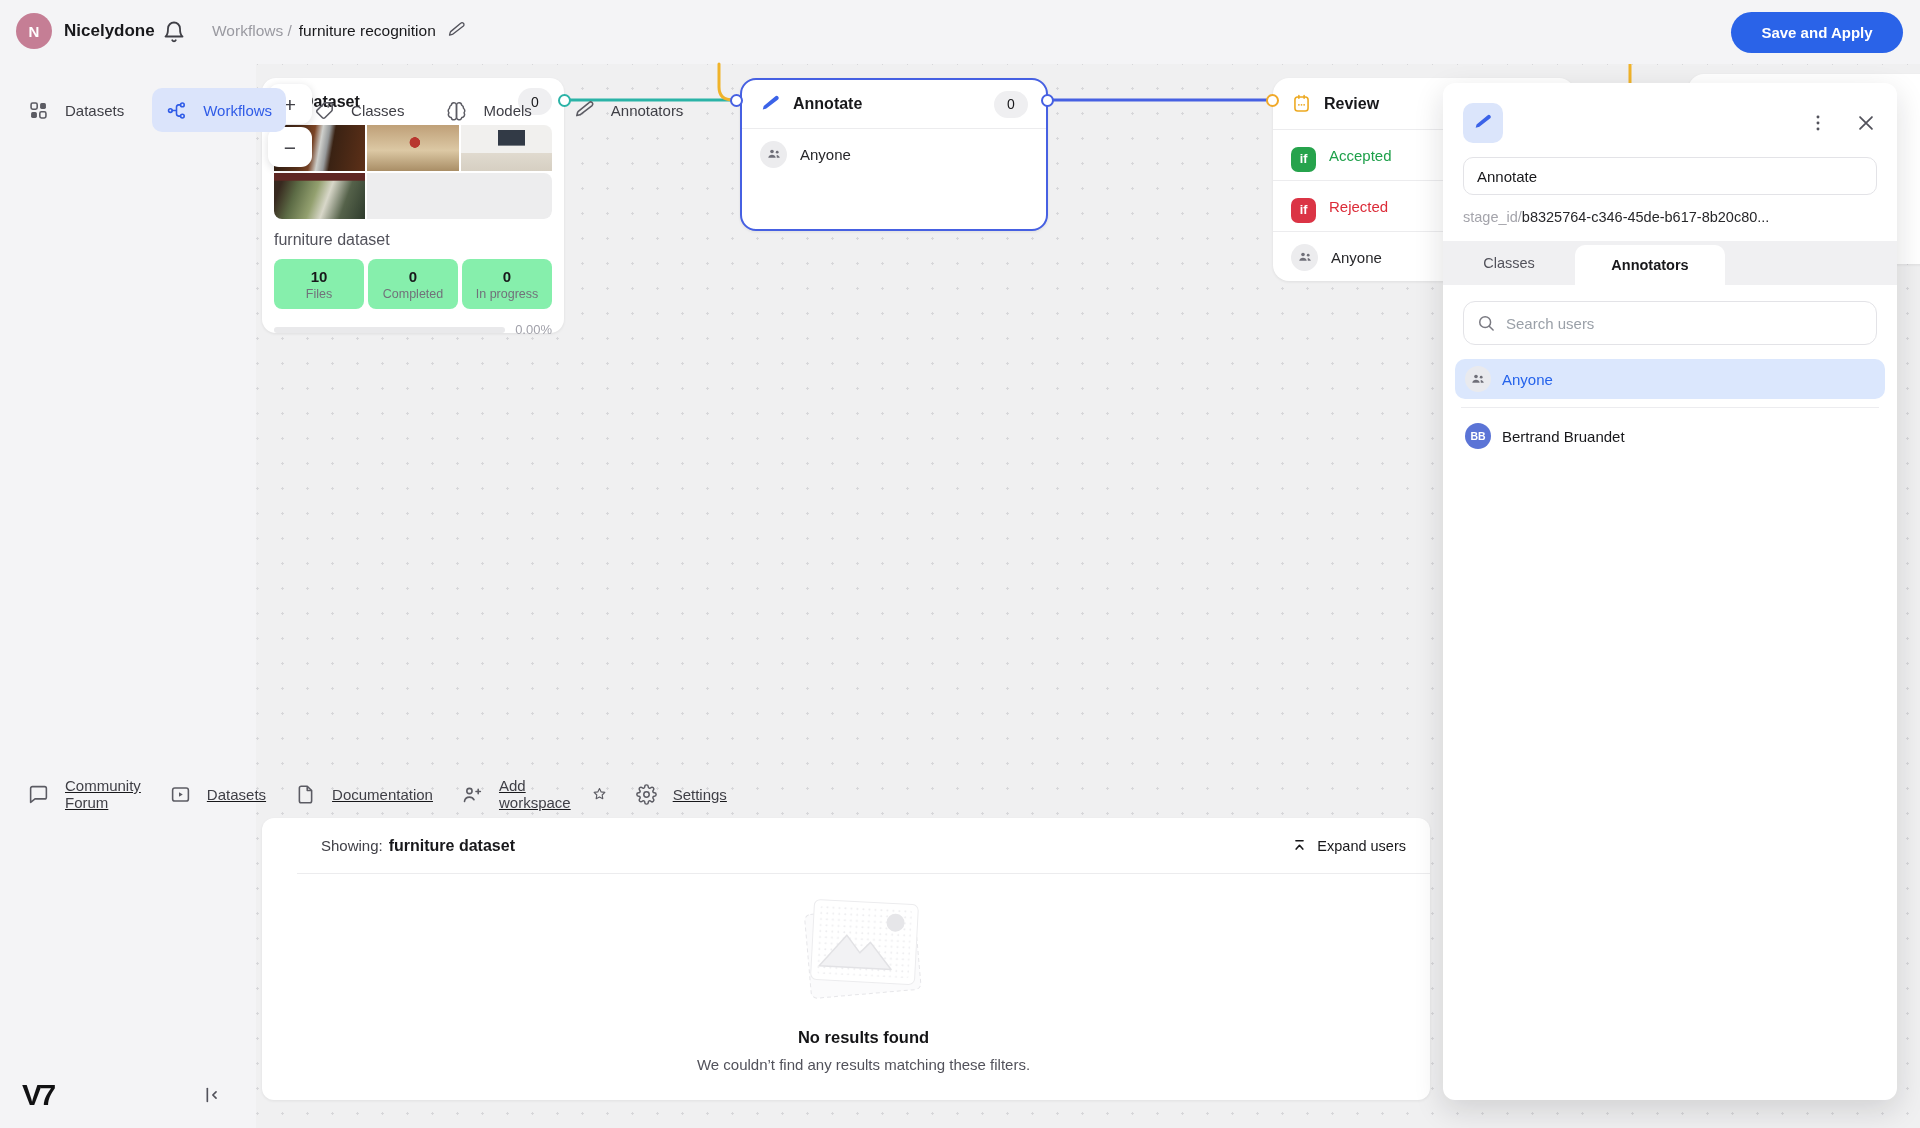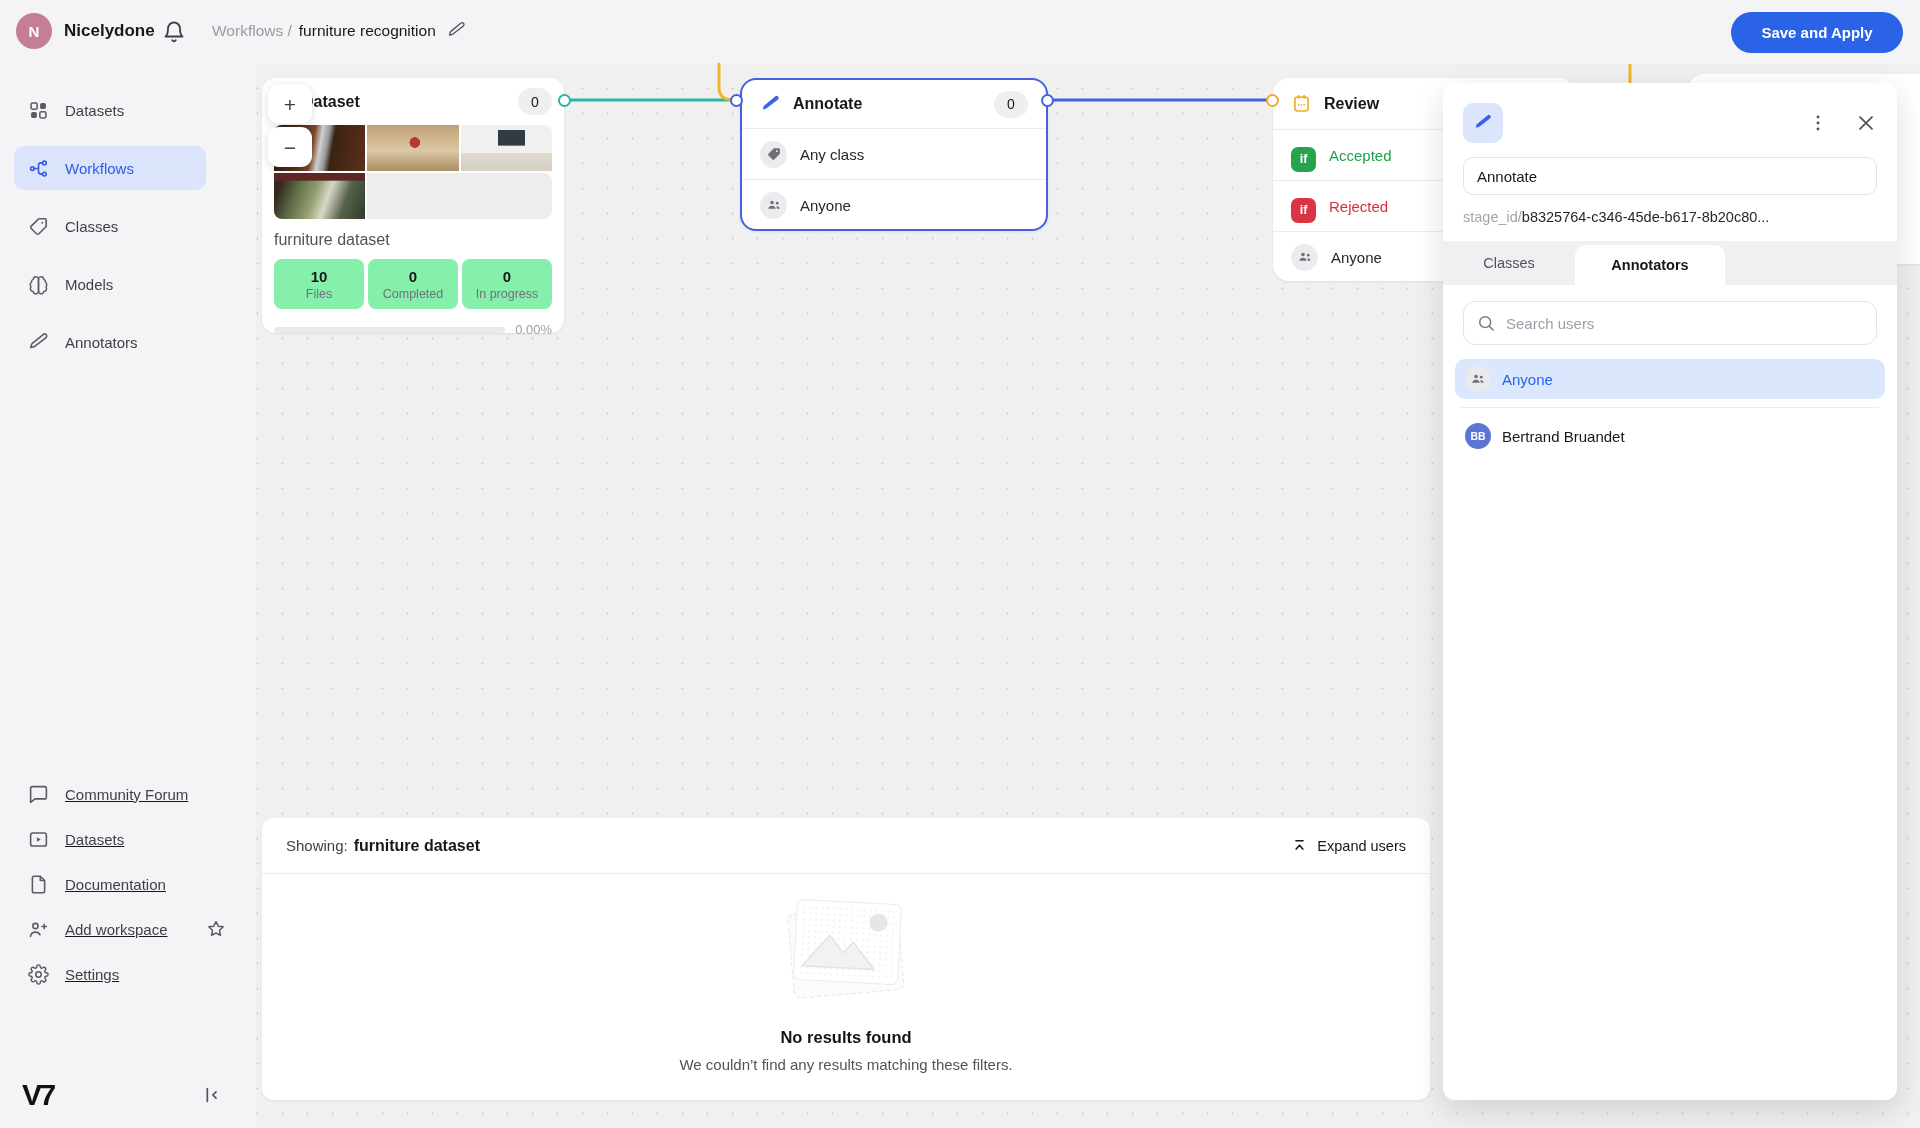--- a/index.html
+++ b/index.html
@@ -22,21 +22,21 @@
   .bell { position:absolute; left:162px; top:20px; width:24px; height:24px; color:#3f3f46; cursor:pointer; }
   .breadcrumb { position:absolute; left:212px; top:21px; font-size:15.5px; display:flex; gap:7px; align-items:center; }
   .crumb-dim { color:#9a9aa1; }
   .crumb-page { color:#18181b; font-weight:500; }
   .edit-pencil { width:19px; height:19px; color:#52525b; margin-left:4px; cursor:pointer; }
   .save-btn { position:absolute; left:1731px; top:12px; width:172px; height:41px; border:none; border-radius:21px;
     background:#2a63e8; color:#fff; font-size:15px; font-weight:600; font-family:inherit; cursor:pointer; }
 
   
   .sidebar { position:absolute; left:0; top:64px; width:256px; bottom:0; z-index:25; }
-  .nav { position:absolute; left:14px; width:192px; display:flex; flex-direction:column; }
+  .nav { position:absolute; left:14px; width:192px; display:flex; flex-direction:row; }
   .nav.main { top:24px; gap:14px; }
   .nav.bottom { top:708px; width:226px; gap:1px;text-decoration:underline; }
   .nav-item { height:44px; border-radius:10px; display:flex; align-items:center; padding:0 14px; gap:16px;
     color:#3f3f46; font-size:15px; font-weight:500; cursor:pointer; }
   .nav-item .ni { width:21px; height:21px; flex:none; color:#5b5b63; }
   .nav-item.active { background:#dbe4fb; color:#2f5be7; }
   .nav-item.active .ni { color:#2f5be7; }
   .nav-item .star { width:20px; height:20px; margin-left:auto; color:#5b5b63; }
   .logo-row { position:absolute; left:22px; bottom:16px; width:200px; display:flex; align-items:center; justify-content:space-between; }
   .v7-logo { font-size:30px; font-weight:900; letter-spacing:-2.5px; color:#111113; }
@@ -93,21 +93,21 @@
   .lbl-green { color:#1ea04a; }
   .lbl-red { color:#dc2b38; }
 
   .port { position:absolute; width:13px; height:13px; border-radius:50%; background:#fff; z-index:4; }
   .port-teal { border:2.5px solid #2bb3a7; }
   .port-blue { border:2.5px solid #4660e2; }
   .port-amber { border:2.5px solid #f0a92a; }
 
   
   .bottom-panel { position:absolute; left:262px; top:818px; width:1168px; height:282px; background:#fff;
-    border-radius:12px; box-shadow:0 1px 3px rgba(24,24,27,.07); z-index:8; }
+    border-radius:12px; box-shadow:0 1px 3px rgba(24,24,27,.07); z-index:8;padding-left:35px; }
   .bp-header { height:56px; display:flex; align-items:center; padding:0 24px; border-bottom:1px solid #ececee; }
   .bp-showing { font-size:15px; color:#3f3f46; }
   .bp-ds { font-weight:600; color:#18181b; margin-left:6px; }
   .bp-expand { margin-left:auto; display:flex; align-items:center; gap:8px; font-size:14.5px; font-weight:500; color:#18181b; cursor:pointer; }
   .bp-expand svg { width:19px; height:19px; }
   .bp-body { display:flex; flex-direction:column; align-items:center; padding-top:22px; }
   .empty-title { margin-top:20px; font-size:16.5px; font-weight:700; color:#141416; }
   .empty-sub { margin-top:9px; font-size:15px; color:#52525b; }
 
   
@@ -307,29 +307,20 @@
   <div class="node-header">
     <svg class="hdr-icon pencil-blue" viewBox="0 0 24 24" fill="currentColor">
       <path d="M17.3 2.9a2.4 2.4 0 0 1 3.4 3.4L7.6 16.4a2 2 0 0 1-.9.5l-3.5.9.9-3.5a2 2 0 0 1 .5-.9Z"></path>
     </svg>
     <span class="node-title">Annotate</span>
     <span class="count-badge">0</span>
   </div>
   <div class="node-row">
     <span class="row-circle">
       <svg viewBox="0 0 24 24" fill="currentColor">
-          <path d="M12.9 3.2h6.6a1.3 1.3 0 0 1 1.3 1.3v6.6a1.9 1.9 0 0 1-.6 1.4l-7.8 7.8a1.9 1.9 0 0 1-2.7 0l-6-6a1.9 1.9 0 0 1 0-2.7l7.8-7.8a1.9 1.9 0 0 1 1.4-.6Z"></path>
-          <circle cx="16.3" cy="7.7" r="1.4" fill="#ececee"></circle>
-        </svg>
-    </span>
-    <span>Any class</span>
-  </div>
-  <div class="node-row">
-    <span class="row-circle">
-      <svg viewBox="0 0 24 24" fill="currentColor">
           <circle cx="9" cy="8.3" r="2.7"></circle>
           <path d="M3.4 17.6c.4-2.7 2.8-4.4 5.6-4.4s5.2 1.7 5.6 4.4Z"></path>
           <circle cx="16.8" cy="9.2" r="2.1"></circle>
           <path d="M16 13.6c2.4.3 4.3 1.9 4.6 4h-4.4Z"></path>
         </svg>
     </span>
     <span>Anyone</span>
   </div>
 </div>
 

